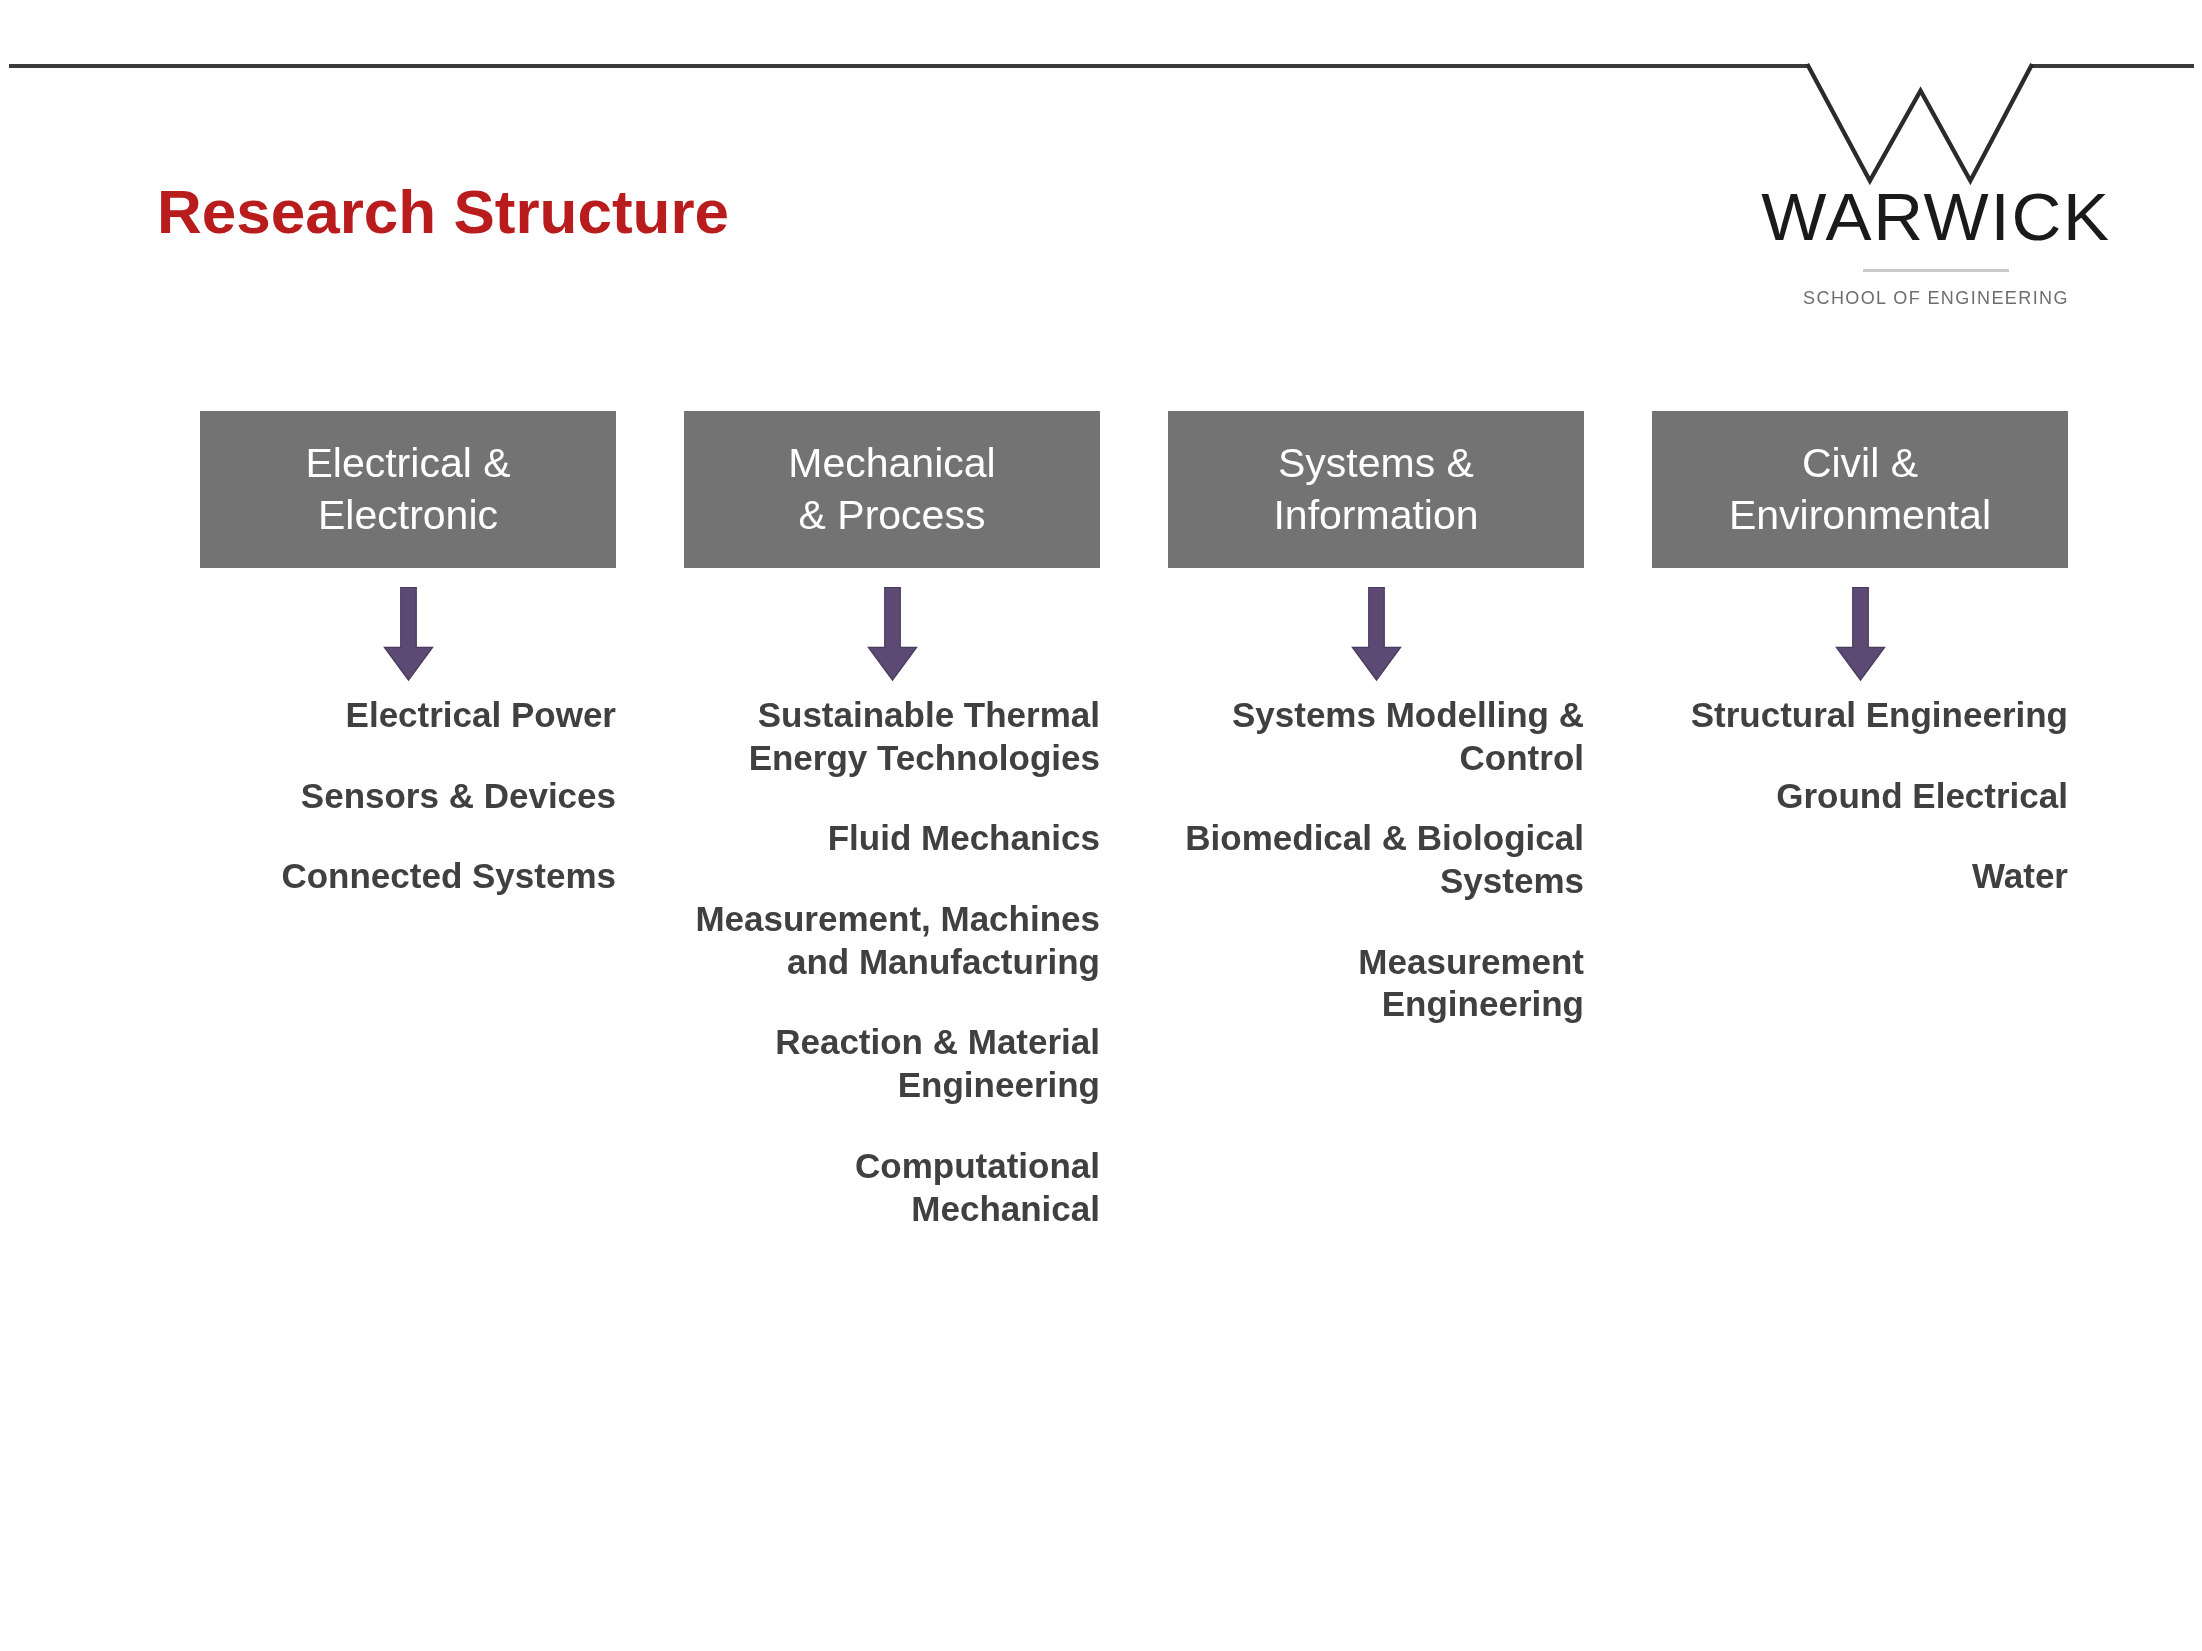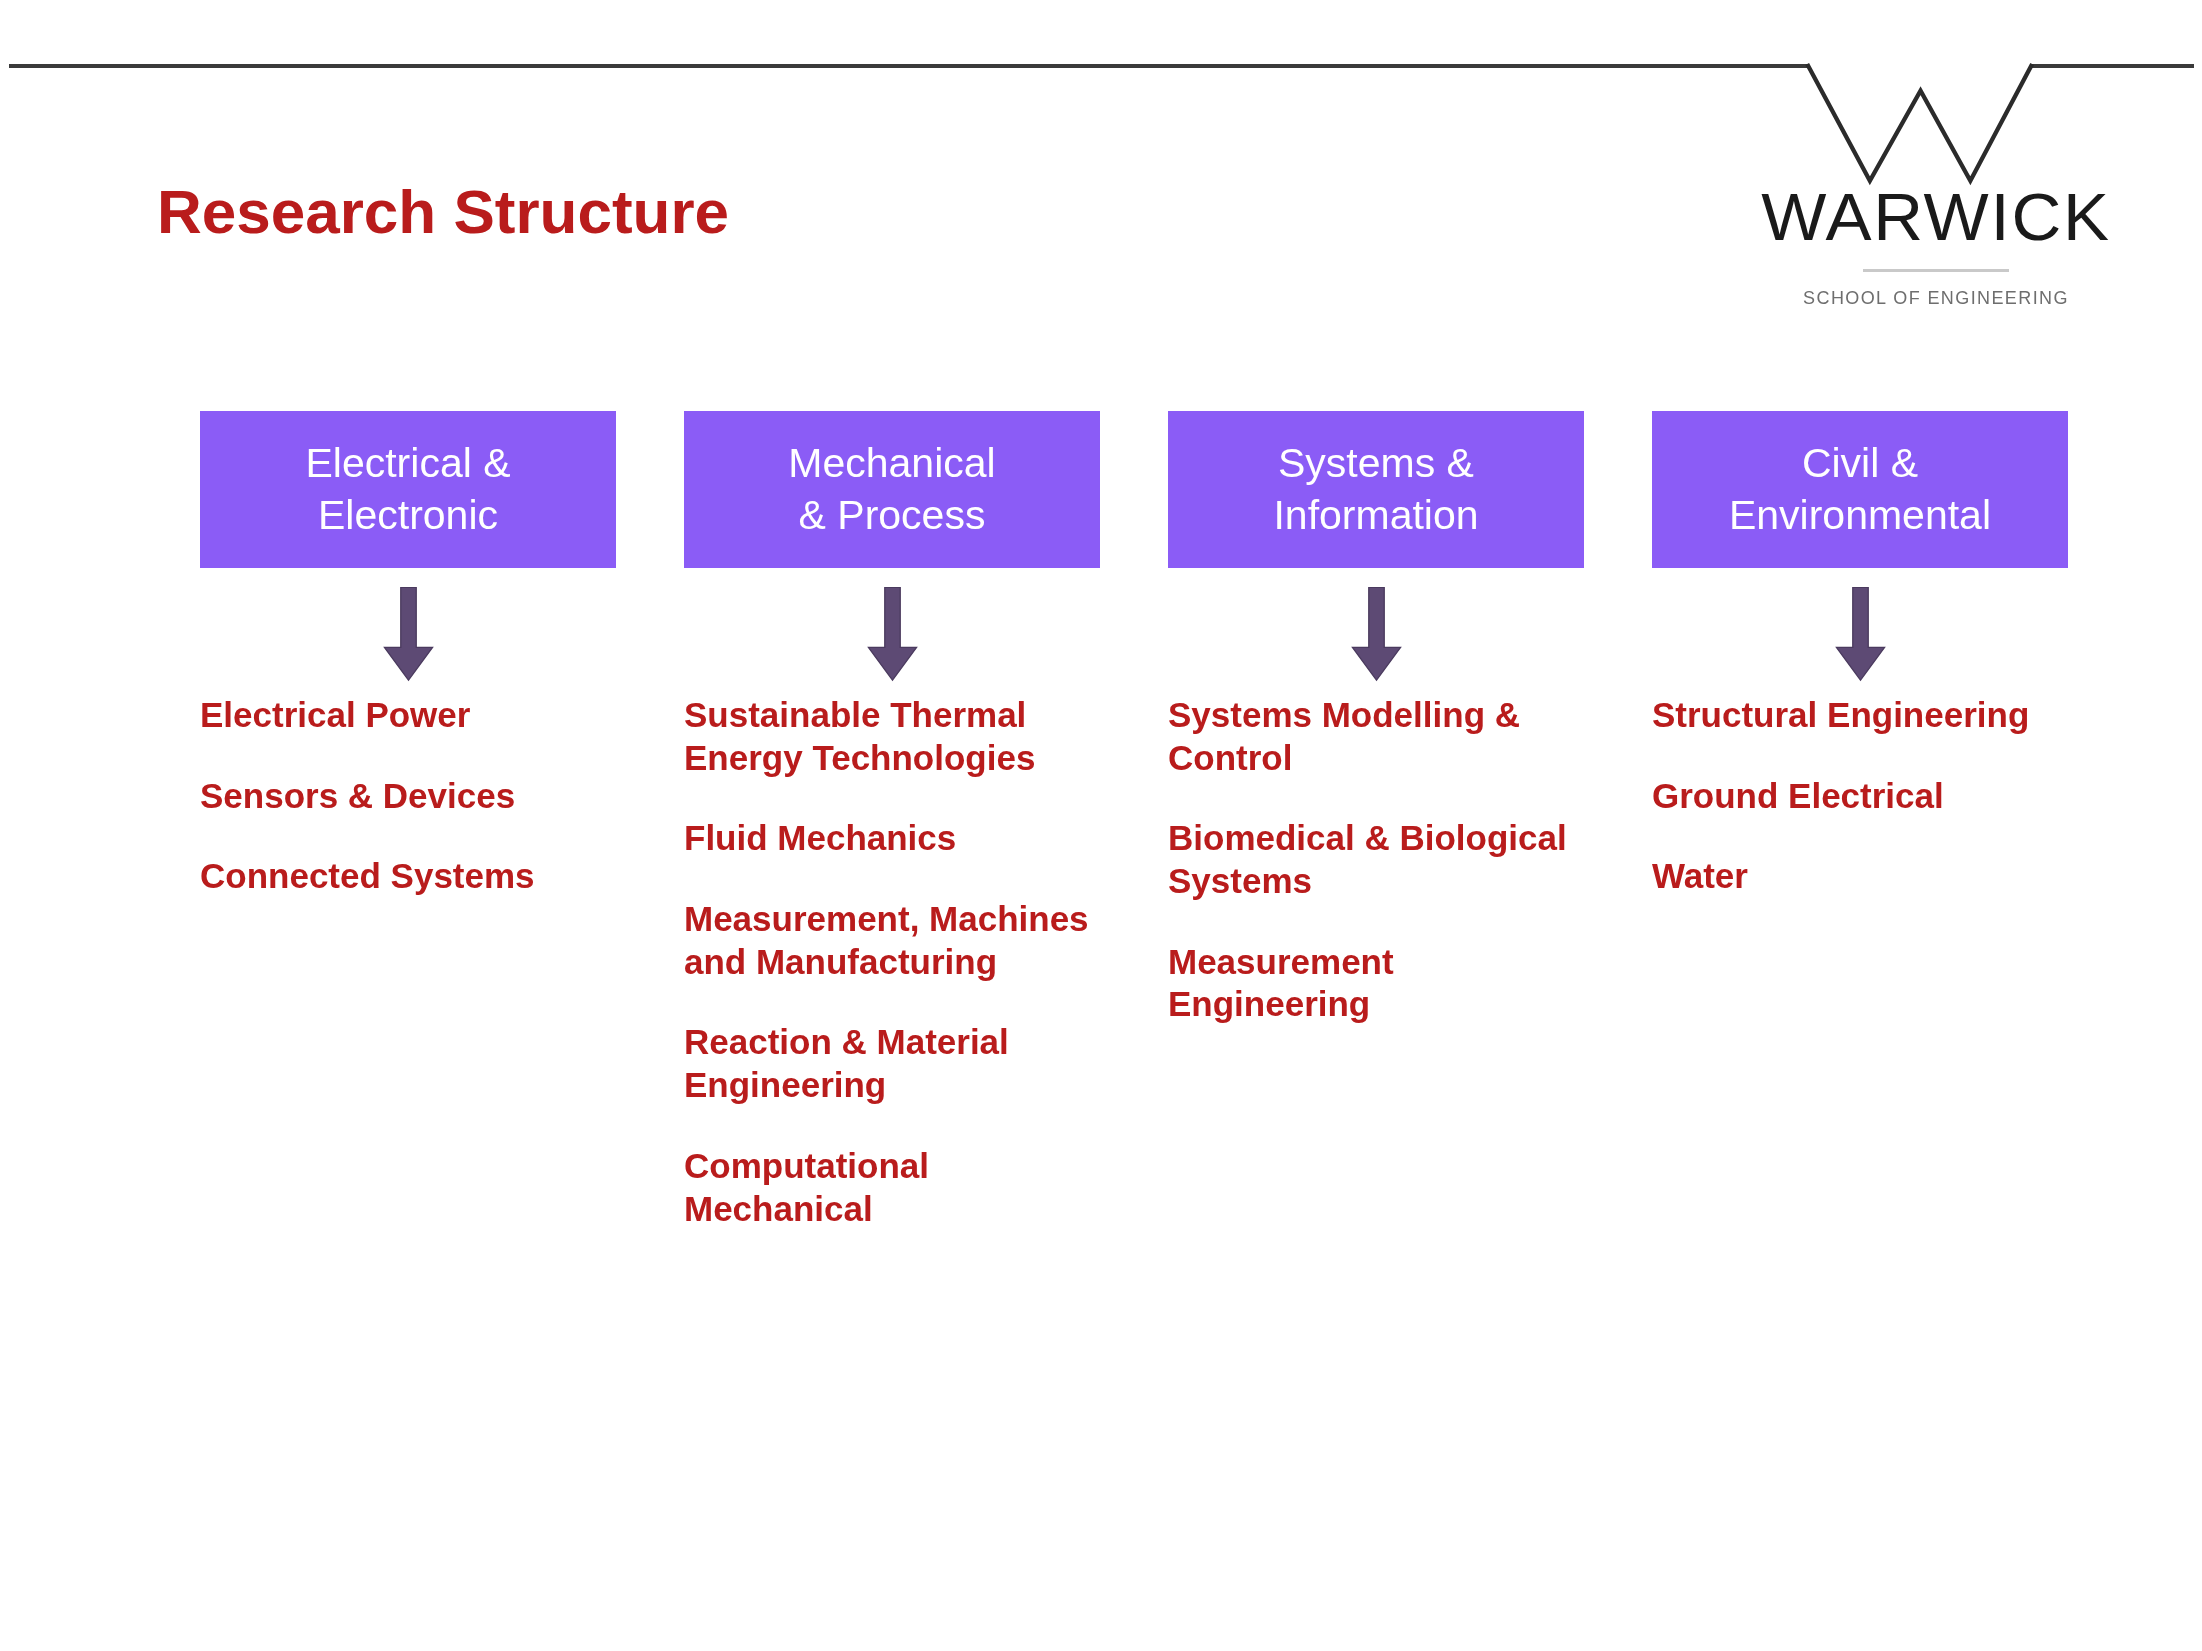--- a/index.html
+++ b/index.html
@@ -109,21 +109,21 @@
   }
   .column {
     width: 416px;
     display: flex;
     flex-direction: column;
     align-items: center;
   }
   .col-header {
     width: 416px;
     height: 157px;
-    background: #8b5cf6;
+    background: #737373;
     color: #ffffff;
     display: flex;
     align-items: center;
     justify-content: center;
     text-align: center;
     font-size: 41px;
     font-weight: 300;
     line-height: 1.26;
     box-sizing: border-box;
     padding: 3.4px 8.6px;
@@ -135,24 +135,24 @@
   }
   .col-items {
     margin-top: 12px;
     width: 416px;
     display: flex;
     flex-direction: column;
     align-items: center;
   }
   .col-item {
     width: 416px;
-    text-align: left;
+    text-align: right;
     font-size: 35px;
     font-weight: bold;
-    color: #b91c1c;
+    color: #404040;
     line-height: 1.22;
     margin-bottom: 38px;
   }
   .col-item:last-child { margin-bottom: 0; }
 </style>
 </head>
 <body>
 
 <div id="slide">
 

